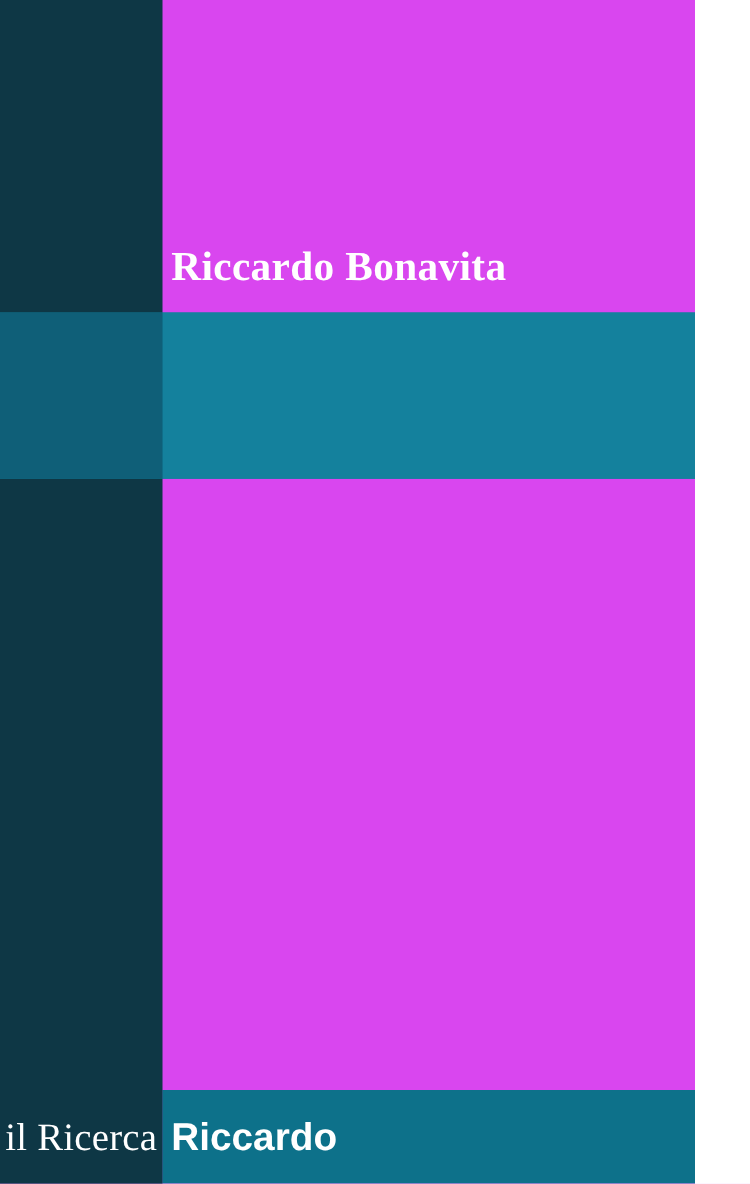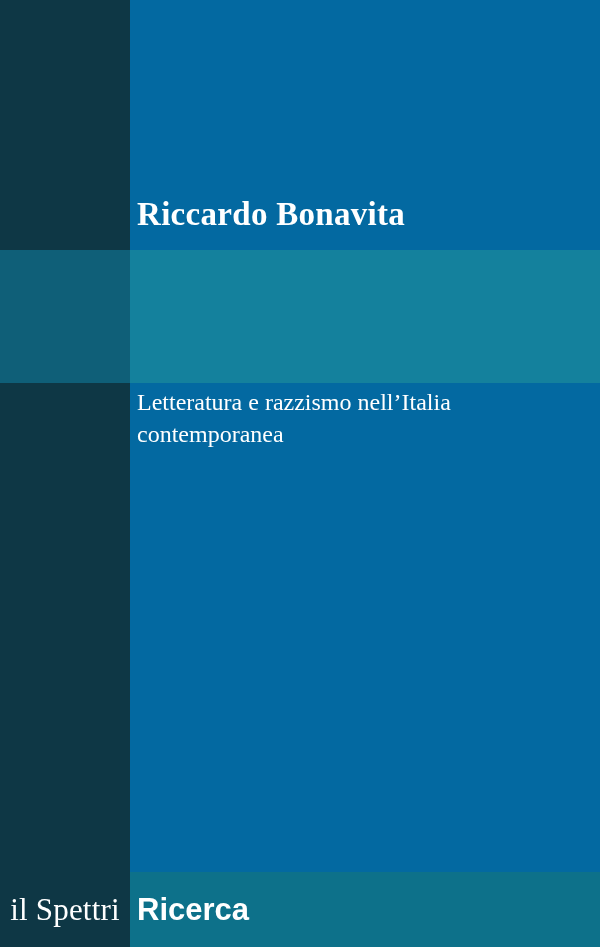--- a/index.html
+++ b/index.html
@@ -5,24 +5,24 @@
   html, body {
     margin: 0;
     padding: 0;
     background: #ffffff;
   }
   body {
     font-family: "Liberation Serif", serif;
   }
   .cover {
     position: relative;
-    width: 600px;
+    width: 556px;
     height: 947px;
     overflow: hidden;
-    background: #0369a1;
+    background: #d946ef;
   }
   
   .spine {
     position: absolute;
     left: 0;
     top: 0;
     width: 130px;
     height: 947px;
     background: #0e3745;
   }
@@ -151,23 +151,22 @@
 
 <div class="cover">
 
   <div class="spine"></div>
   <div class="title-band"></div>
   <div class="band-inner"></div>
   <div class="band-spine"></div>
 
   <div class="text-col">
     <div class="author">Riccardo Bonavita</div>
-    <div class="subtitle">Letteratura e razzismo nell’Italia contemporanea</div>
   </div>
 
   <div class="footer">
     <div class="footer-left"></div>
     <div class="footer-right"></div>
-    <div class="publisher">il Spettri</div>
-    <div class="series">Ricerca</div>
+    <div class="publisher">il Ricerca</div>
+    <div class="series">Riccardo</div>
   </div>
 
 </div>
 
 </body></html>

